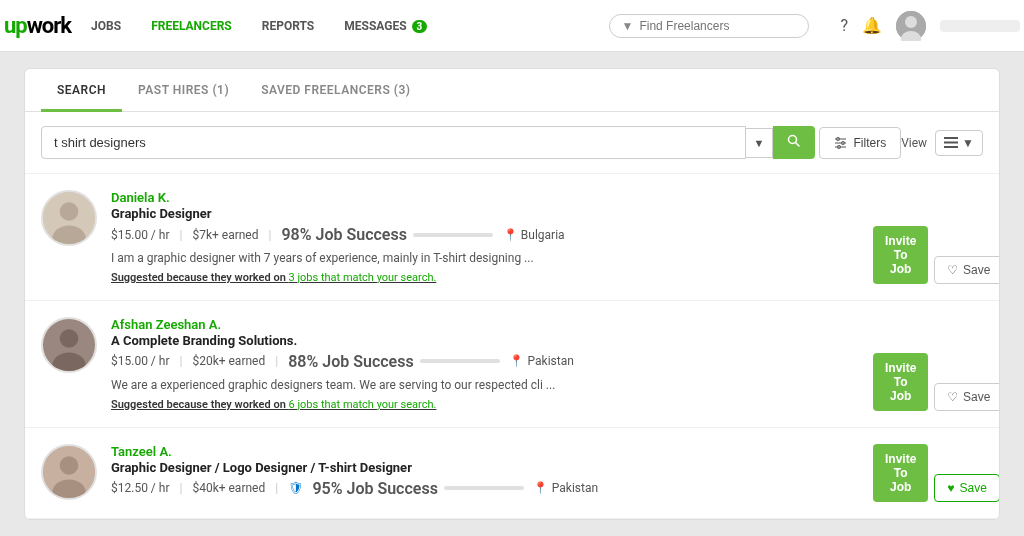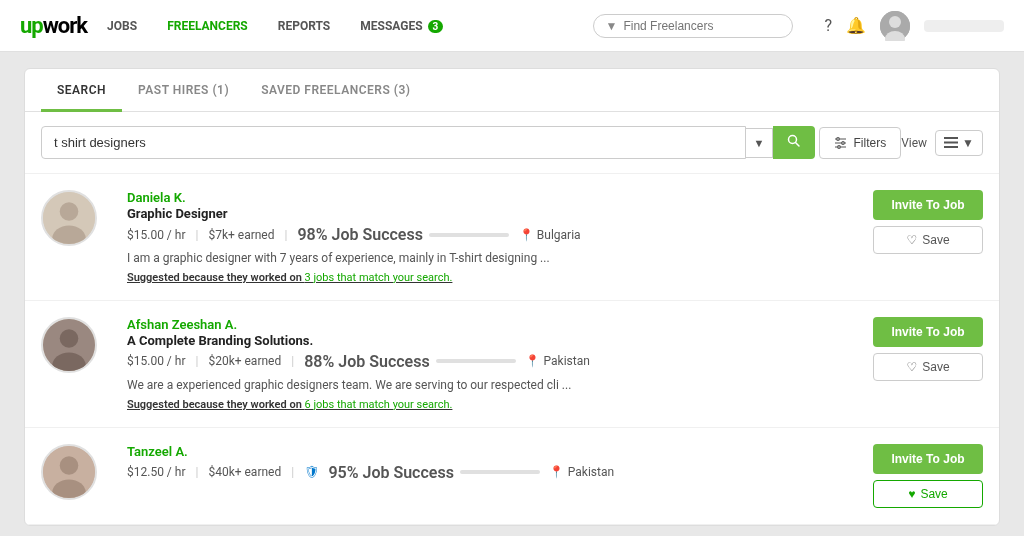--- a/index.html
+++ b/index.html
@@ -12,21 +12,21 @@
       font-size: 13px;
     }
 
     
     .navbar {
       background: #fff;
       border-bottom: 1px solid #e0e0e0;
       height: 52px;
       display: flex;
       align-items: center;
-      padding: 0 20px;
+      padding: 0 4px;
       gap: 20px;
     }
     .logo {
       font-size: 22px;
       font-weight: 700;
       color: #14a800;
       letter-spacing: -1px;
     }
     .logo span { color: #000; }
     .nav-links {
@@ -193,21 +193,21 @@
       font-size: 12px;
       color: #555;
     }
 
     
     .freelancer-list { padding: 0; }
     .freelancer-item {
       display: flex;
       padding: 16px 16px;
       border-bottom: 1px solid #f0f0f0;
-      gap: 30px;
+      gap: 14px;
       position: relative;
       justify-content: space-between;
     }
     .freelancer-avatar {
       width: 56px;
       height: 56px;
       border-radius: 50%;
       background: #ccc;
       flex-shrink: 0;
       overflow: hidden;
@@ -281,21 +281,21 @@
       font-size: 11px;
       margin-top: 4px;
       color: #333;
       text-decoration: underline;
     }
     .suggested-note strong { font-weight: 600; }
     .suggested-link { color: #14a800; cursor: pointer; }
 
     .freelancer-actions {
       display: flex;
-      flex-direction: column;
+      flex-direction: row;
       align-items: flex-end;
       gap: 6px;
       flex-shrink: 0;
       width: 110px;
     }
     .invite-btn {
       background: #6fbe44;
       color: #fff;
       border: none;
       border-radius: 4px;
@@ -485,20 +485,21 @@
       <div class="freelancer-item">
         <div class="freelancer-avatar avatar-3">
           <svg width="56" height="56" viewBox="0 0 56 56">
               <circle cx="28" cy="28" r="28" fill="#c8b0a0"></circle>
               <circle cx="28" cy="21" r="10" fill="#a89080"></circle>
               <ellipse cx="28" cy="50" rx="18" ry="14" fill="#a89080"></ellipse>
             </svg>
         </div>
         <div class="freelancer-info">
           <div class="freelancer-name">Tanzeel A.</div>
+          <div class="freelancer-title">Graphic Designer / Logo Designer / T-shirt Designer</div>
           <div class="freelancer-stats">
             <span>$12.50 / hr</span>
             <span class="stat-sep">|</span>
             <span>$40k+ earned</span>
             <span class="stat-sep">|</span>
             <span class="job-success">
               <span style="color:#0077cc;font-size:12px;margin-right:3px;">🛡</span>
               <span class="job-success-text">95% Job Success</span>
               <span class="progress-bar"><span class="progress-fill blue" style="width:95%"></span></span>
             </span>

